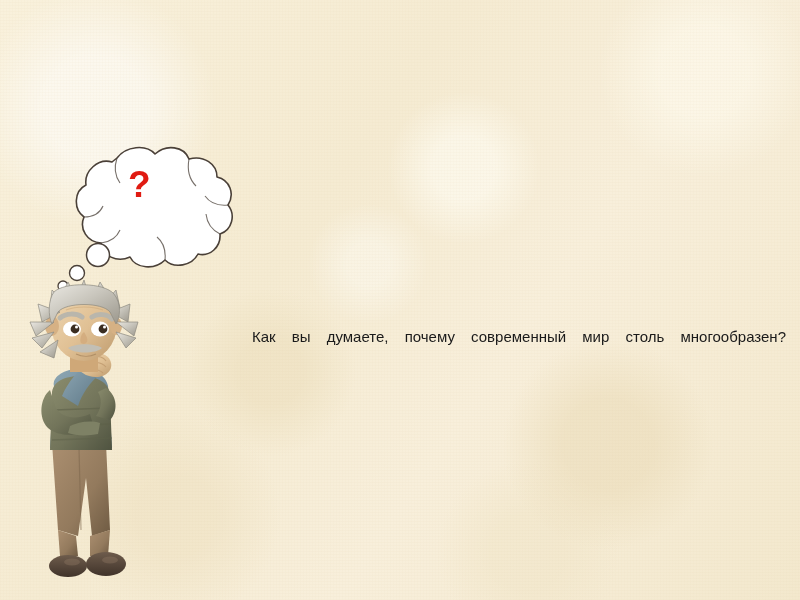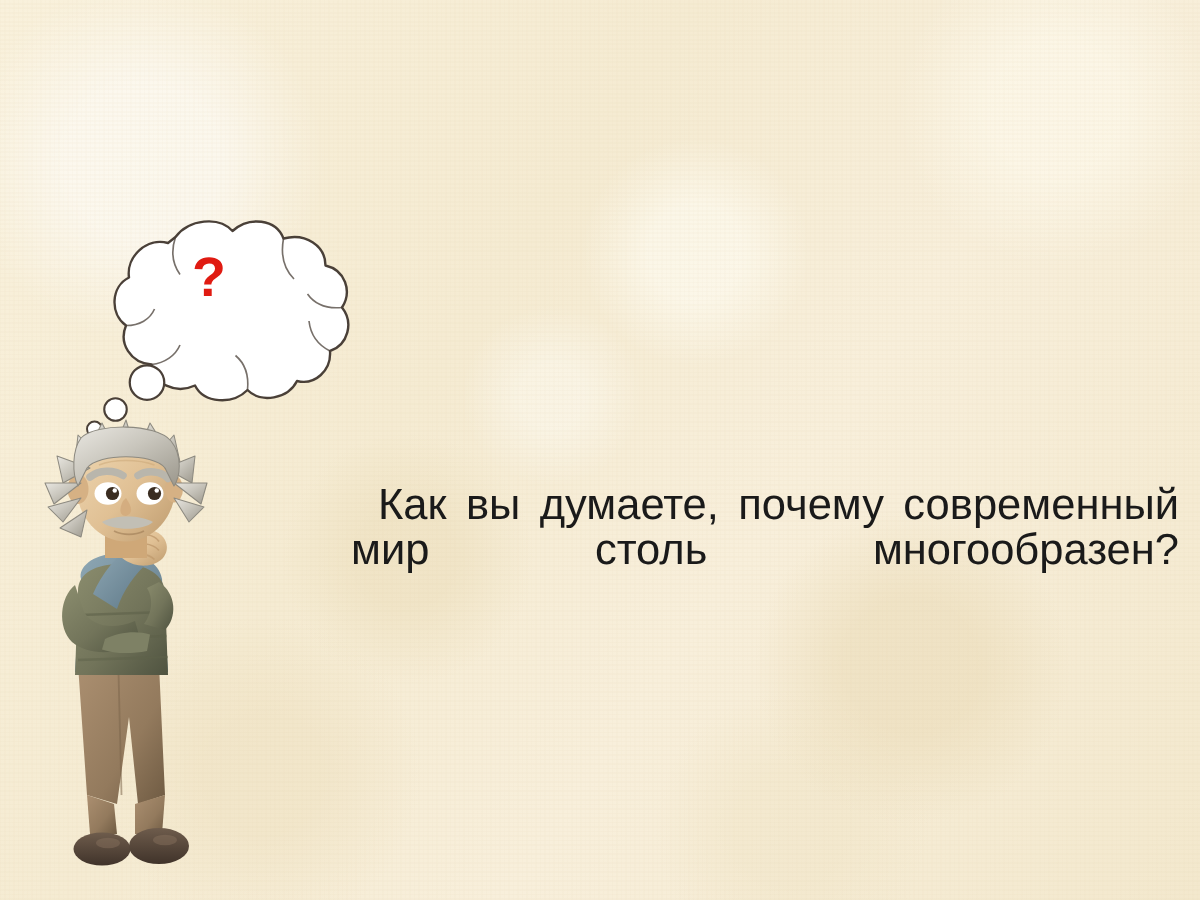--- a/index.html
+++ b/index.html
@@ -70,21 +70,21 @@
   
   #question-text {
     position: absolute;
     left: 234px;
     top: 322px;
     width: 552px;
     margin: 0;
     text-align: justify;
     text-indent: 18px;
     font-family: "Liberation Sans", sans-serif;
-    font-size: 29px;
+    font-size: 15px;
     line-height: 30px;
     color: #1a1a1a;
     word-spacing: 0.5px;
   }
   #question-text::after {
     content: "";
     display: inline-block;
     width: 100%;
   }
 </style>

